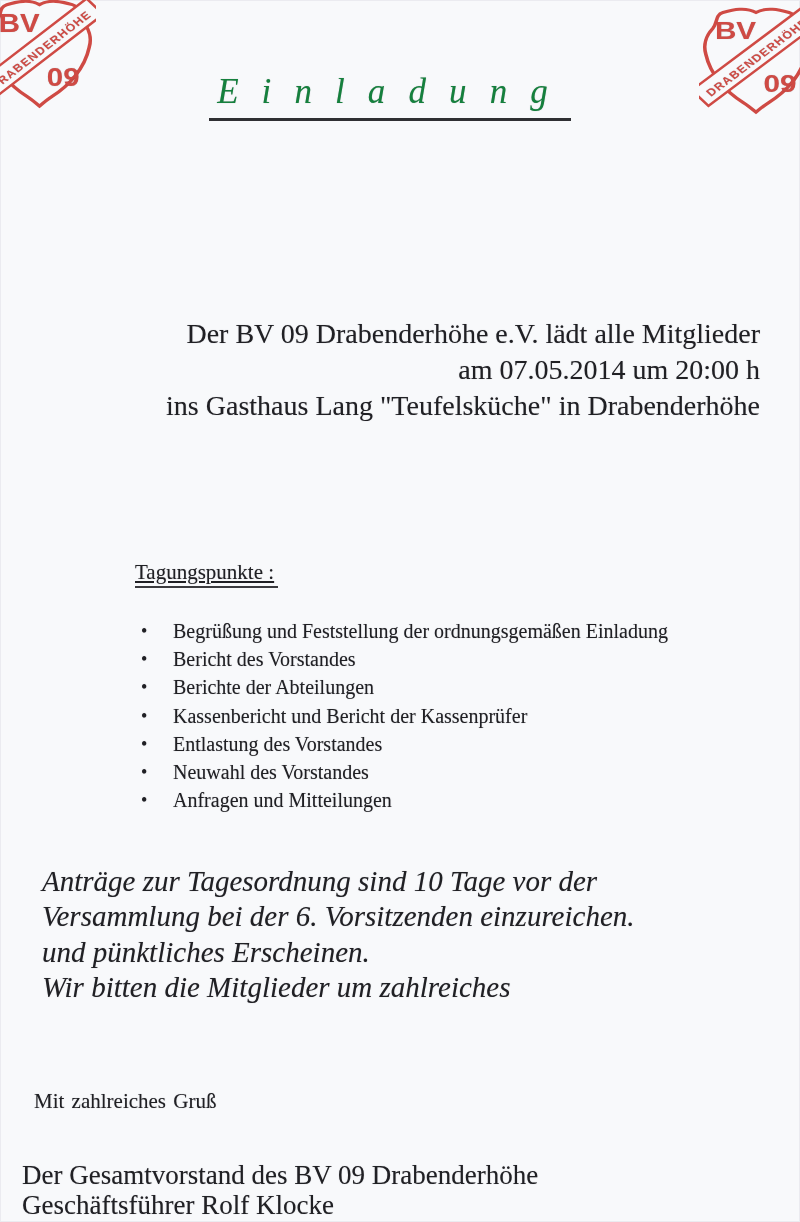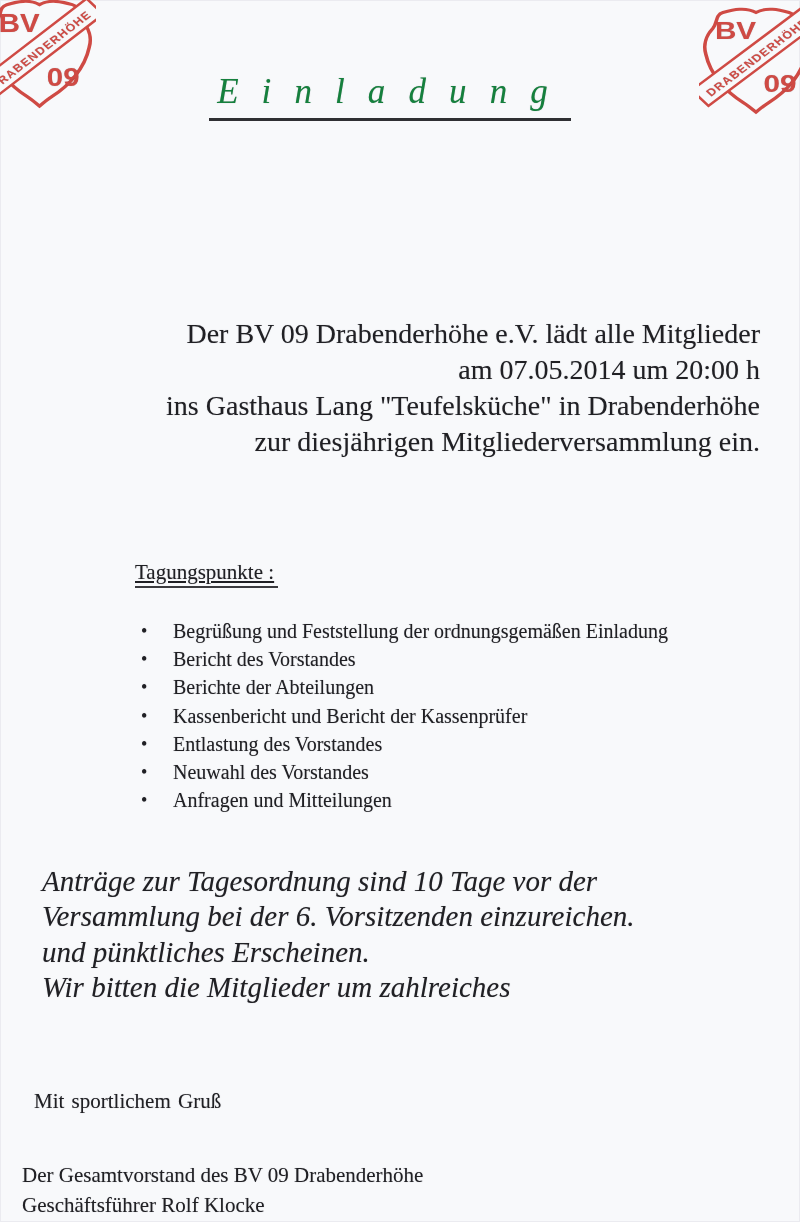--- a/index.html
+++ b/index.html
@@ -46,21 +46,21 @@
     list-style:none;font-size:20px;line-height:28.2px;
   }
   .agenda li{display:flex;}
   .agenda .bullet{width:32px;font-size:18px;}
 
   
   .notice{position:absolute;left:42px;top:864px;font-size:29px;line-height:35.3px;font-style:italic;}
 
   
   .greeting{position:absolute;left:34px;top:1089px;font-size:21px;word-spacing:2px;}
-  .footer{position:absolute;left:22px;top:1160px;font-size:21px;line-height:30px;}
+  .footer{position:absolute;left:22px;top:1160px;font-size:27px;line-height:30px;}
 </style>
 </head>
 <body>
 
 <div class="page">
 
   <svg class="logo logo-left" viewBox="0 0 100 118" preserveAspectRatio="none">
     <path class="shield" d="M50 10 C41 4 30 7 21 10 C14 12.5 16.5 21 12 27 C6.5 34 3.5 44 6 54 C10 76 24 94 39 105 C43 108 47 112 50 115 C53 112 57 108 61 105 C76 94 90 76 94 54 C96.5 44 93.5 34 88 27 C83.5 21 86 12.5 79 10 C70 7 59 4 50 10 Z" stroke="#cf4a44"></path>
     <g transform="rotate(-42 50 56)">
       <rect class="band" x="-16" y="45" width="132" height="22" stroke="#cf4a44"></rect>
@@ -81,21 +81,20 @@
   </svg>
 
   <div class="title">
     <span class="title-inner">Einladung</span>
   </div>
 
   <div class="intro">
     <div>Der BV 09 Drabenderhöhe e.V. lädt alle Mitglieder</div>
     <div>am 07.05.2014 um 20:00 h</div>
     <div>ins Gasthaus Lang "Teufelsküche" in Drabenderhöhe</div>
-    <div>zur diesjährigen Mitgliederversammlung ein.</div>
   </div>
 
   <div class="agenda-heading">
     <span class="uline">Tagungspunkte :</span>
   </div>
 
   <ul class="agenda">
     <li>
       <span class="bullet">•</span>
       <span>Begrüßung und Feststellung der ordnungsgemäßen Einladung</span>
@@ -126,20 +125,20 @@
     </li>
   </ul>
 
   <div class="notice">
     <div>Anträge zur Tagesordnung sind 10 Tage vor der</div>
     <div>Versammlung bei der 6. Vorsitzenden einzureichen.</div>
     <div>und pünktliches Erscheinen.</div>
     <div>Wir bitten die Mitglieder um zahlreiches</div>
   </div>
 
-  <div class="greeting">Mit sportlichem Gruß</div>
+  <div class="greeting">Mit zahlreiches Gruß</div>
 
   <div class="footer">
     <div>Der Gesamtvorstand des BV 09 Drabenderhöhe</div>
     <div>Geschäftsführer Rolf Klocke</div>
   </div>
 
 </div>
 
 </body></html>

